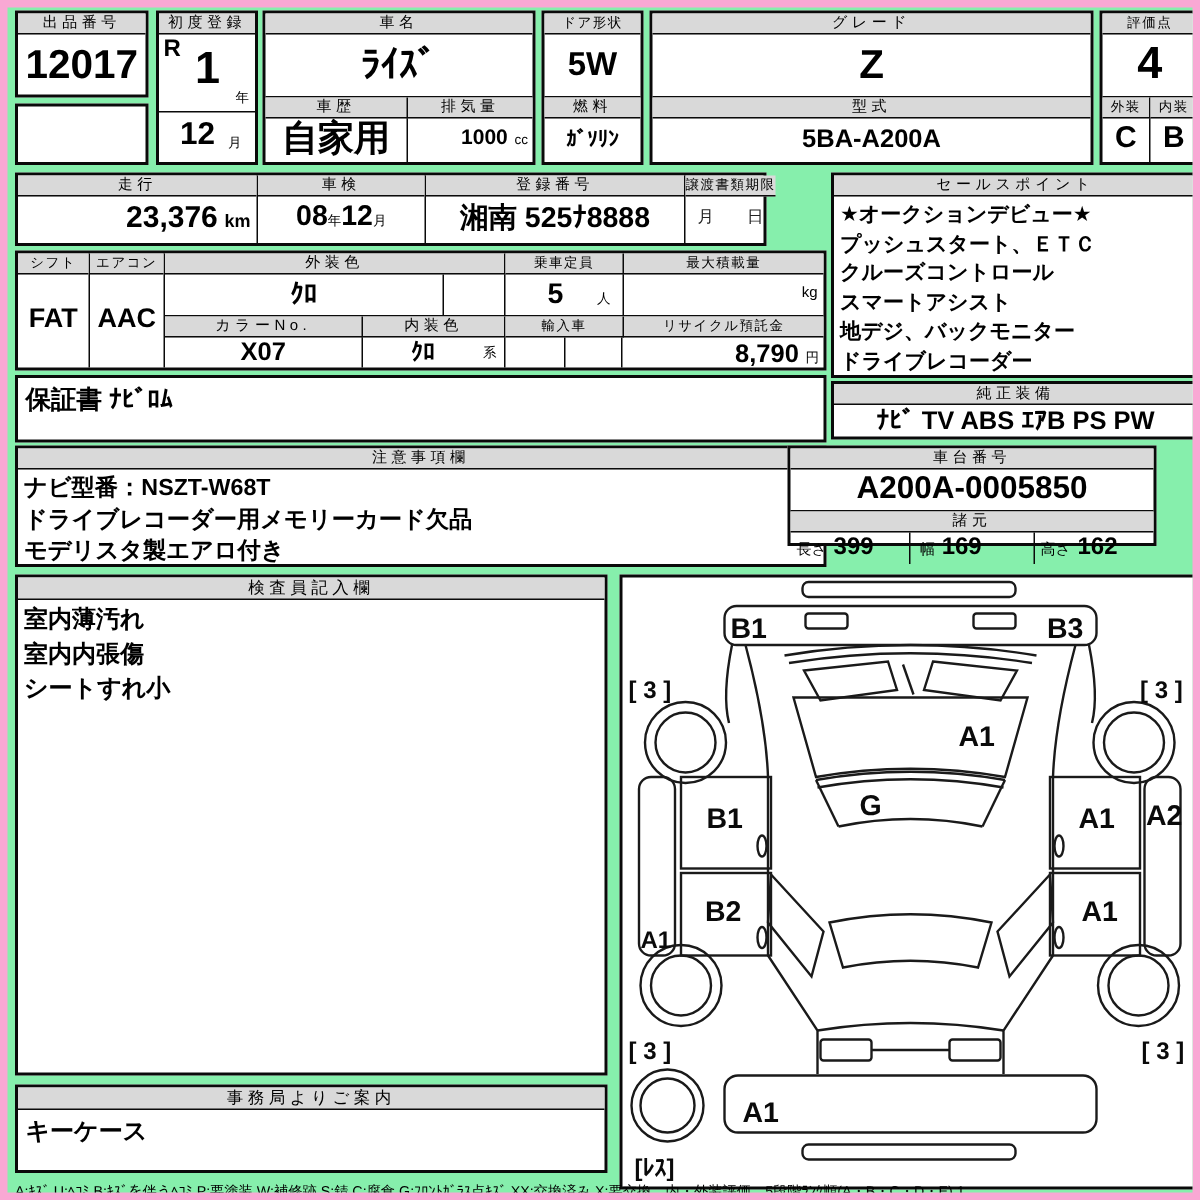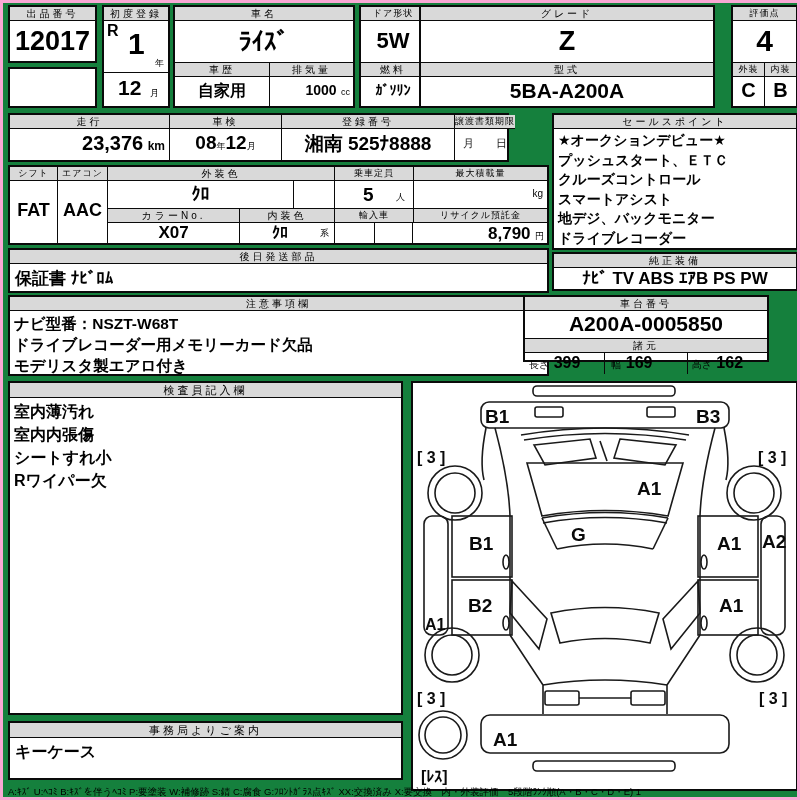--- a/index.html
+++ b/index.html
@@ -1,17 +1,17 @@
 <!DOCTYPE html>
 <html><head>
 <meta charset="utf-8">
 <style>
   *{box-sizing:border-box;margin:0;padding:0}
   html,body{width:800px;height:800px;background:#fff;font-family:"Liberation Sans","DejaVu Sans",sans-serif;color:#000}
-  .sheet{position:absolute;left:0;top:0;width:800px;height:800px;border:3px solid #f9a8d4;background:#15803d;overflow:hidden}
+  .sheet{position:absolute;left:0;top:0;width:800px;height:800px;border:5px solid #f9a8d4;background:#86efac;overflow:hidden}
   .box{position:absolute;background:#fff;border:2px solid #0a0a0a}
   .h{background:#d9d9d9;border-bottom:1.5px solid #0a0a0a;height:14px;line-height:13px;font-size:10px;letter-spacing:3px;text-align:center;white-space:nowrap;overflow:hidden}
   .h.sm{font-size:9px;letter-spacing:1px}
   .v{font-weight:bold;text-align:center;white-space:nowrap;overflow:hidden}
   .row{display:flex}
   .br{border-right:1.5px solid #0a0a0a}
   .bb{border-bottom:1.5px solid #0a0a0a}
   .u{font-size:9px;font-weight:normal}
   .lines{padding:2px 4px;font-weight:bold;white-space:nowrap;overflow:hidden}
   .legend{position:absolute;left:5px;top:783px;width:792px;font-size:9.5px;white-space:nowrap;overflow:hidden}
@@ -43,40 +43,40 @@
   </div>
 
   <div class="box" style="left:170px;top:2px;width:182px;height:103px">
     <div class="h">車名</div>
     <div class="v bb" style="height:42px;line-height:40px;font-size:25px">ﾗｲｽﾞ</div>
     <div class="row" style="height:14px">
       <div class="h br" style="flex:0 0 95px">車歴</div>
       <div class="h" style="flex:1">排気量</div>
     </div>
     <div class="row" style="height:29px">
-      <div class="v br" style="flex:0 0 95px;font-size:16px;line-height:27px">自家用</div>
+      <div class="v br" style="flex:0 0 95px;font-size:24px;line-height:27px">自家用</div>
       <div style="flex:1;text-align:right;padding:4px 3px 0 0;white-space:nowrap">
         <b style="font-size:14px">1000</b>
         <span class="u">cc</span>
       </div>
     </div>
   </div>
 
   <div class="box" style="left:356px;top:2px;width:68px;height:103px">
     <div class="h sm">ドア形状</div>
     <div class="v bb" style="height:42px;line-height:40px;font-size:22px">5W</div>
     <div class="h">燃料</div>
     <div class="v" style="height:29px;line-height:26px;font-size:14px">ｶﾞｿﾘﾝ</div>
   </div>
 
-  <div class="box" style="left:416px;top:2px;width:296px;height:103px">
+  <div class="box" style="left:428px;top:2px;width:296px;height:103px">
     <div class="h">グレード</div>
     <div class="v bb" style="height:42px;line-height:40px;font-size:27px">Z</div>
     <div class="h">型式</div>
-    <div class="v" style="height:29px;line-height:27px;font-size:21px">5BA-A200A</div>
+    <div class="v" style="height:29px;line-height:27px;font-size:17px">5BA-A200A</div>
   </div>
 
   <div class="box" style="left:728px;top:2px;width:67px;height:103px">
     <div class="h sm">評価点</div>
     <div class="v bb" style="height:42px;line-height:40px;font-size:30px">4</div>
     <div class="row" style="height:14px">
       <div class="h sm br" style="flex:1">外装</div>
       <div class="h sm" style="flex:1">内装</div>
     </div>
     <div class="row" style="height:29px">
@@ -149,21 +149,20 @@
         <div class="br" style="flex:0 0 38px"></div>
         <div style="flex:1;text-align:right;padding:1px 3px 0 0;white-space:nowrap">
           <b style="font-size:17px">8,790</b>
           <span class="u">円</span>
         </div>
       </div>
     </div>
   </div>
 
   <div class="box" style="left:5px;top:245px;width:541px;height:45px">
-    <div class="h">後日発送部品</div>
     <div style="padding:3px 5px;font-weight:bold;font-size:17px">保証書 ﾅﾋﾞﾛﾑ</div>
   </div>
 
   <div class="box" style="left:549px;top:110px;width:246px;height:137px">
     <div class="h">セールスポイント</div>
     <div class="lines" style="font-size:14px;line-height:19.6px">
       <div>★オークションデビュー★</div>
       <div>プッシュスタート、ＥＴＣ</div>
       <div>クルーズコントロール</div>
       <div>スマートアシスト</div>
@@ -205,21 +204,20 @@
       </div>
     </div>
   </div>
 
   <div class="box" style="left:5px;top:378px;width:395px;height:334px">
     <div class="h" style="height:15px;line-height:14px;font-size:11px">検査員記入欄</div>
     <div class="lines" style="font-size:16px;line-height:23px">
       <div>室内薄汚れ</div>
       <div>室内内張傷</div>
       <div>シートすれ小</div>
-      <div>Rワイパー欠</div>
     </div>
   </div>
 
   <div class="box" style="left:5px;top:718px;width:395px;height:59px">
     <div class="h" style="height:15px;line-height:14px;font-size:11px">事務局よりご案内</div>
     <div style="padding:4px 5px;font-weight:bold;font-size:16px">キーケース</div>
   </div>
 
   <div class="box" style="left:408px;top:378px;width:387px;height:410px">
     <svg width="383" height="406" viewBox="0 0 383 406">

